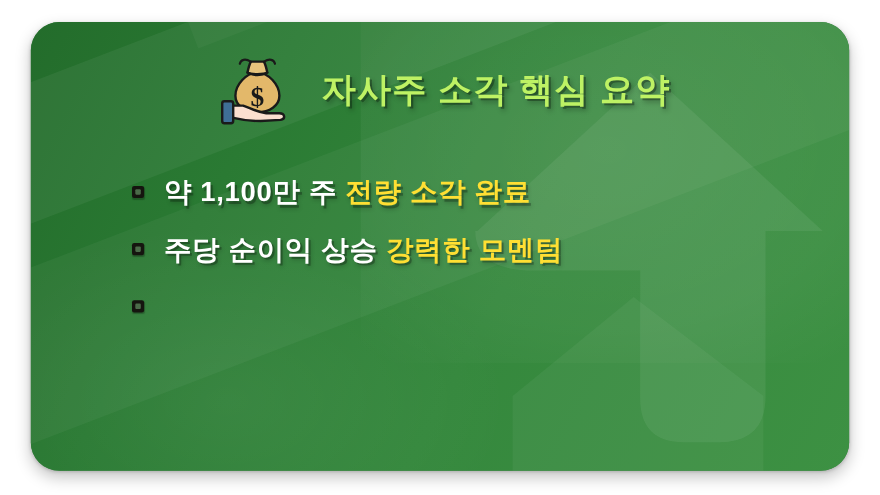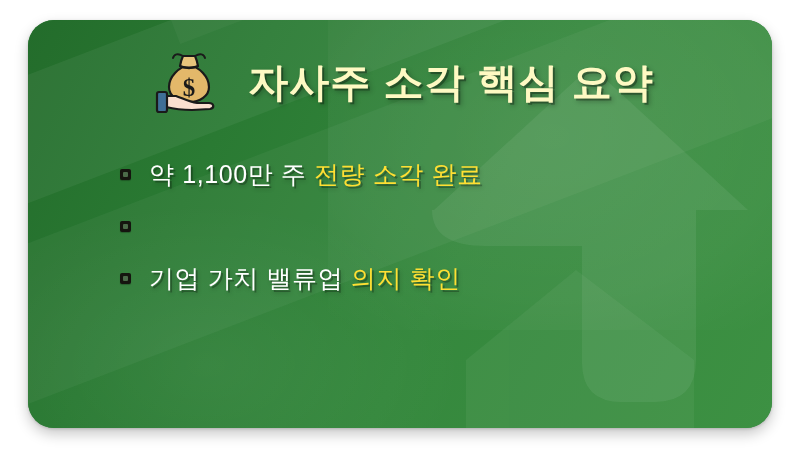--- a/index.html
+++ b/index.html
@@ -112,22 +112,22 @@
 
   #money-bag-icon {
     width: 74px;
     height: 74px;
     flex: 0 0 auto;
     margin-top: 2px;
   }
   #money-bag-icon svg { display: block; width: 74px; height: 74px; }
 
   #page-title {
-    color: #fef9c3;
-    font-size: 40px;
+    color: #bef264;
+    font-size: 31px;
     font-weight: bold;
     letter-spacing: 1px;
     white-space: nowrap;
     text-shadow:
       2px 2px 0 rgba(0,0,0,0.30),
       3px 3px 5px rgba(0,0,0,0.28);
   }
 
   
   #bullet-list {
@@ -156,21 +156,21 @@
     position: absolute;
     left: 3px;
     top: 3px;
     width: 5px;
     height: 5px;
     border-radius: 1px;
     background: #4b6b49;
   }
   .bullet-text {
     font-size: 25px;
-    font-weight: normal;
+    font-weight: bold;
     letter-spacing: 0.6px;
     white-space: nowrap;
     color: #ffffff;
     text-shadow:
       2px 2px 0 rgba(0,0,0,0.26),
       2px 3px 4px rgba(0,0,0,0.22);
   }
   .bullet-text .hl {
     color: #ffdf33;
   }
@@ -241,23 +241,23 @@
     <div id="bullet-list">
 
       <div class="bullet-row">
         <span class="bullet-marker"></span>
         <span class="bullet-text"><span>약 1,100만 주</span><span class="sp"></span><span class="hl">전량 소각 완료</span></span>
       </div>
 
 
       <div class="bullet-row">
         <span class="bullet-marker"></span>
+        <span class="bullet-text"><span>주당 순이익 상승</span><span class="sp"></span><span class="hl">강력한 모멘텀</span></span>
       </div>
 
       <div class="bullet-row">
         <span class="bullet-marker"></span>
-        <span class="bullet-text"><span>기업 가치 밸류업</span><span class="sp"></span><span class="hl">의지 확인</span></span>
       </div>
 
     </div>
 
   </div>
 </div>
 
 </body></html>

